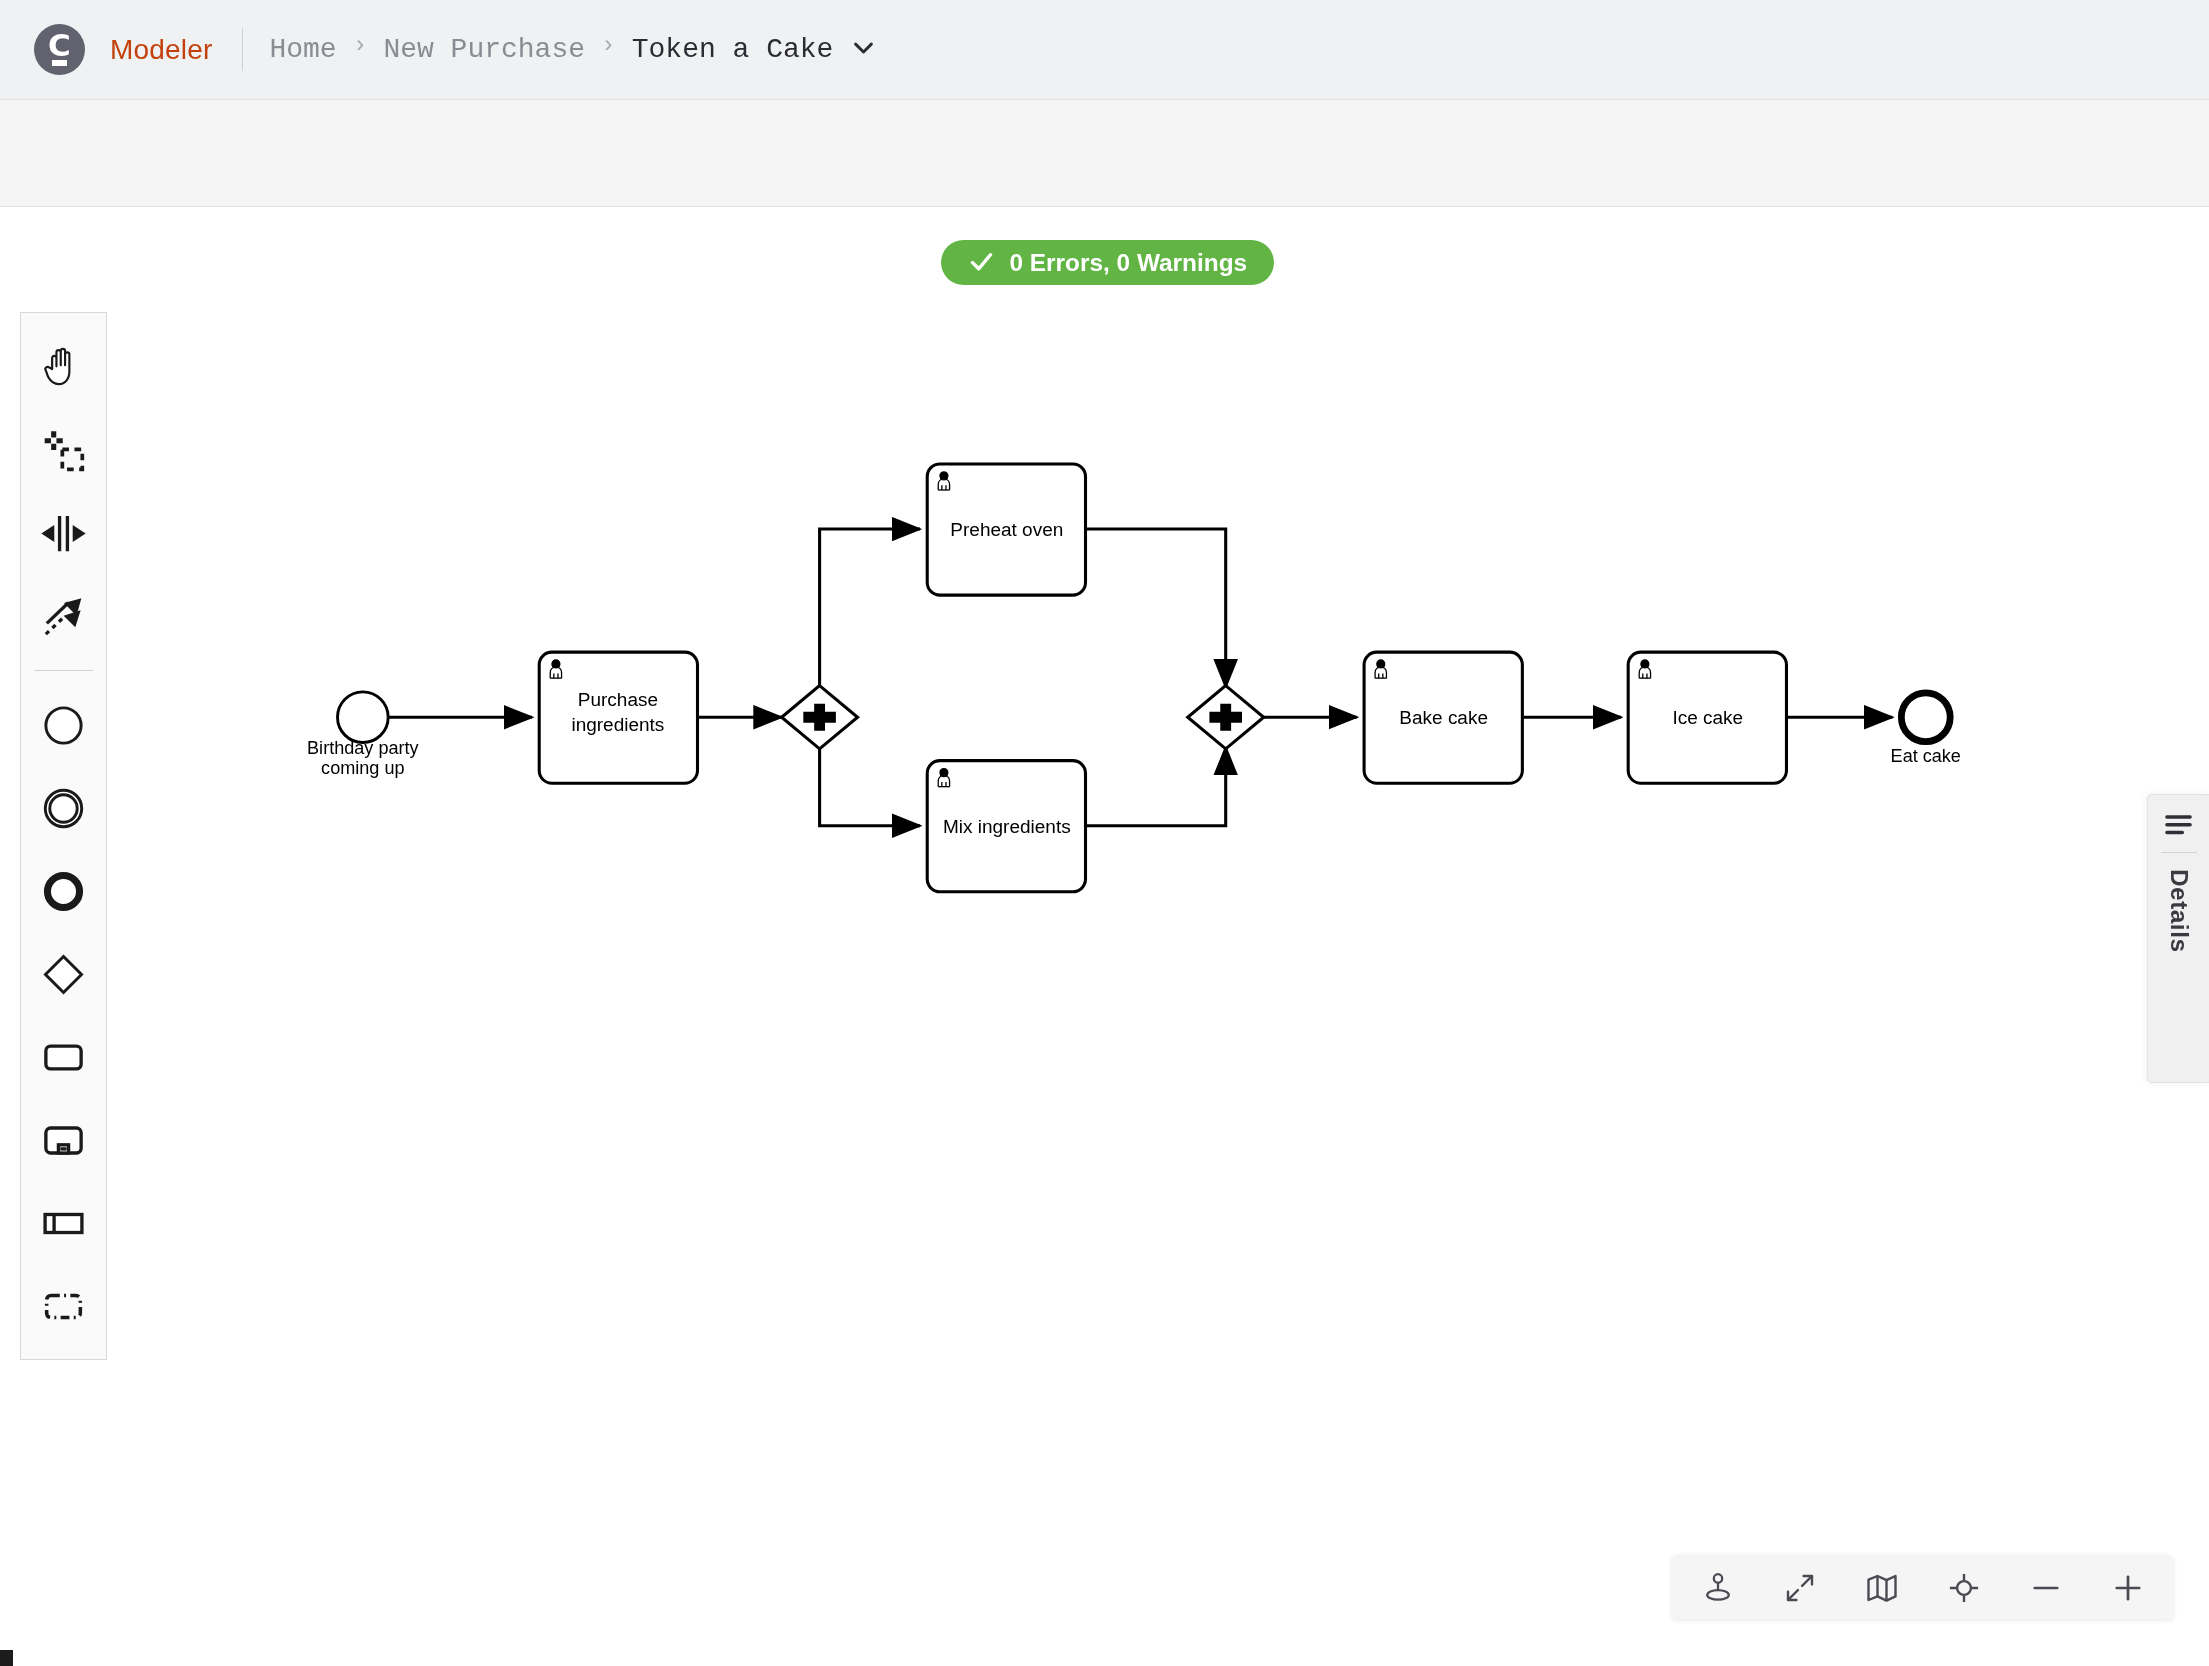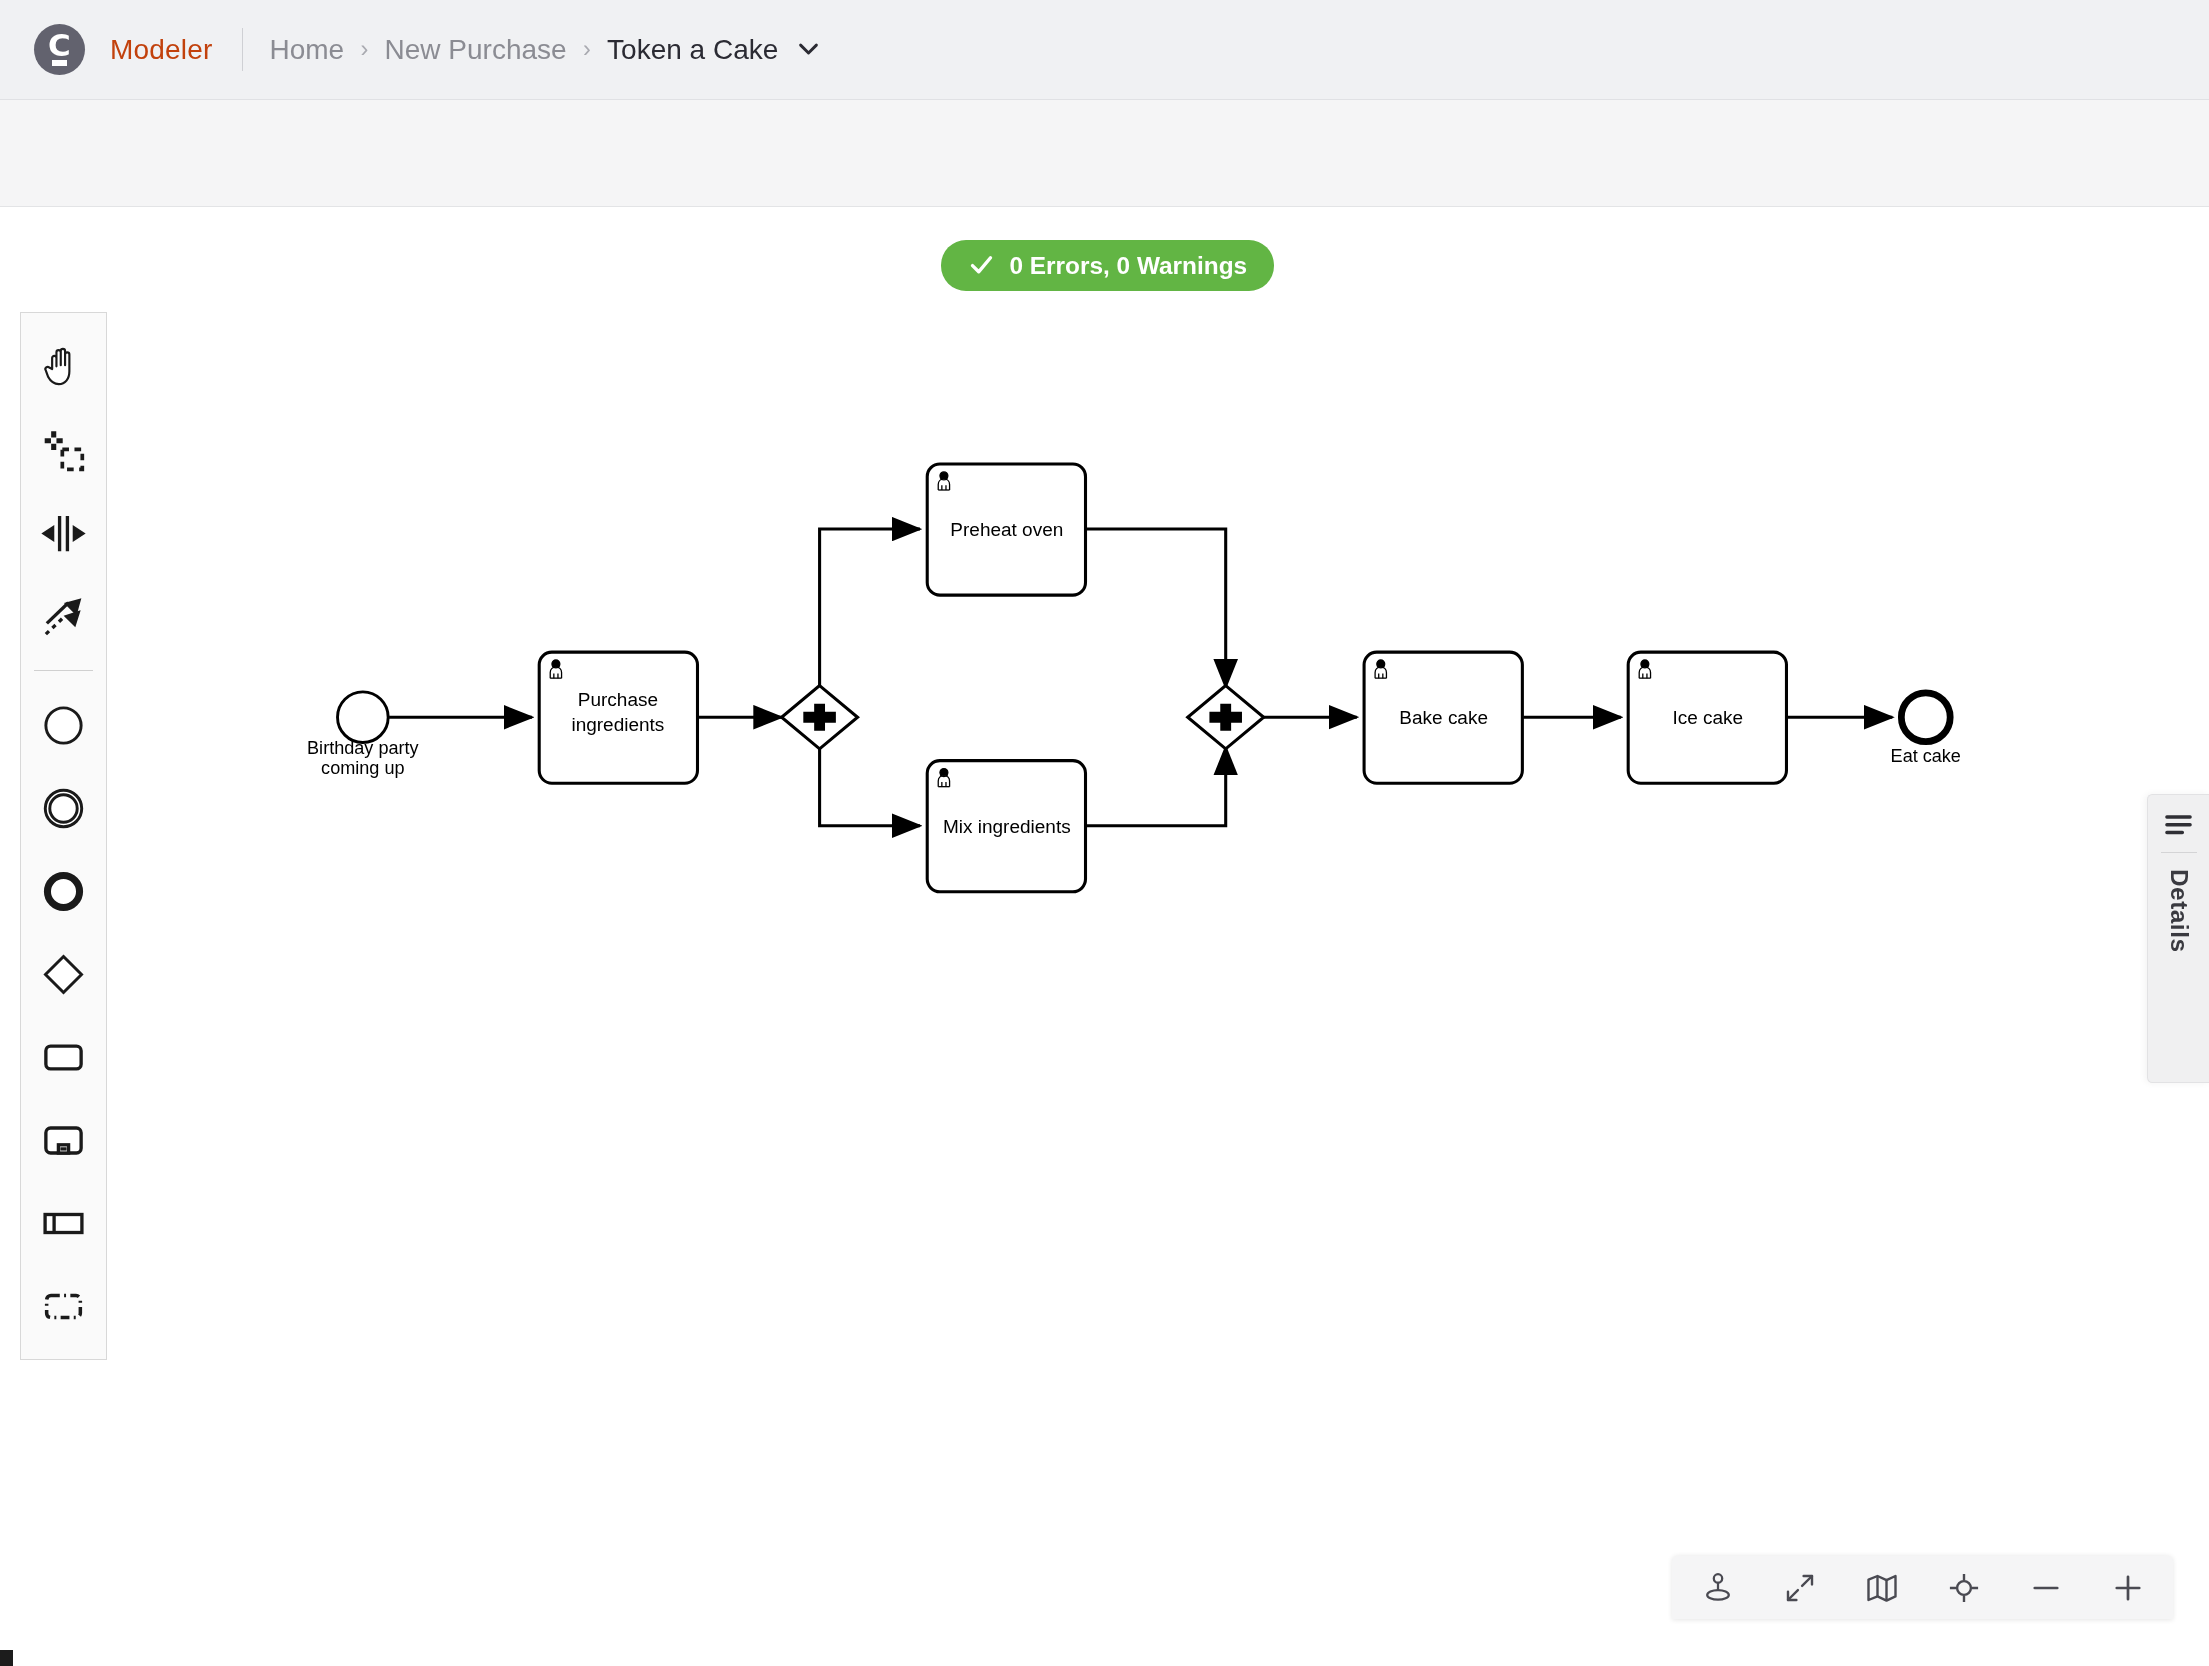--- a/index.html
+++ b/index.html
@@ -30,21 +30,21 @@
     letter-spacing: 0;
   }
   .logo .c-bar { width: 14.5px; height: 6.3px; background: #ffffff; margin-top: 2.7px; }
   .app-name {
     margin-left: 25px; font-size: 28px; color: #c2410c;
     font-weight: 400; letter-spacing: 0.2px;
   }
   .divider-v {
     width: 0.9px; height: 43px; background: #cfd0d4; margin: 0 27px 0 29px;
   }
-  .crumbs { display: flex; align-items: center; }
+  .crumbs { display: flex; align-items: flex-start; font-family: Liberation Mono, monospace; }
   .crumb {
     font-size: 28px; color: #8b8c93; font-weight: 400; white-space: nowrap;
   }
   .crumb.active { color: #2b2b33; }
   .crumb-sep {
     font-size: 23.5px; color: #a9aab0; margin: 0 16.3px; line-height: 1;
   }
   .crumb-caret {
     margin-left: 16.3px; display: inline-block;
   }
@@ -83,21 +83,21 @@
   .p-item {
     width: 83px; height: 83px;
     display: flex; align-items: center; justify-content: center;
     cursor: pointer;
   }
 
   
   .badge {
     position: absolute; left: 941px; top: 240px;
     background: #62b544; border-radius: 25px;
-    height: 51px; padding: 0 27px;
+    height: 45px; padding: 0 27px;
     display: flex; align-items: center; gap: 14.5px;
   }
   .badge .txt { color: #fff; font-size: 24.4px; font-weight: 700; white-space: nowrap; }
 
   
   .details-tab {
     position: absolute; right: 0; top: 794px;
     width: 62px; height: 289px;
     background: #f0f0f1;
     border: 0.9px solid #e2e2e4; border-right: none;

